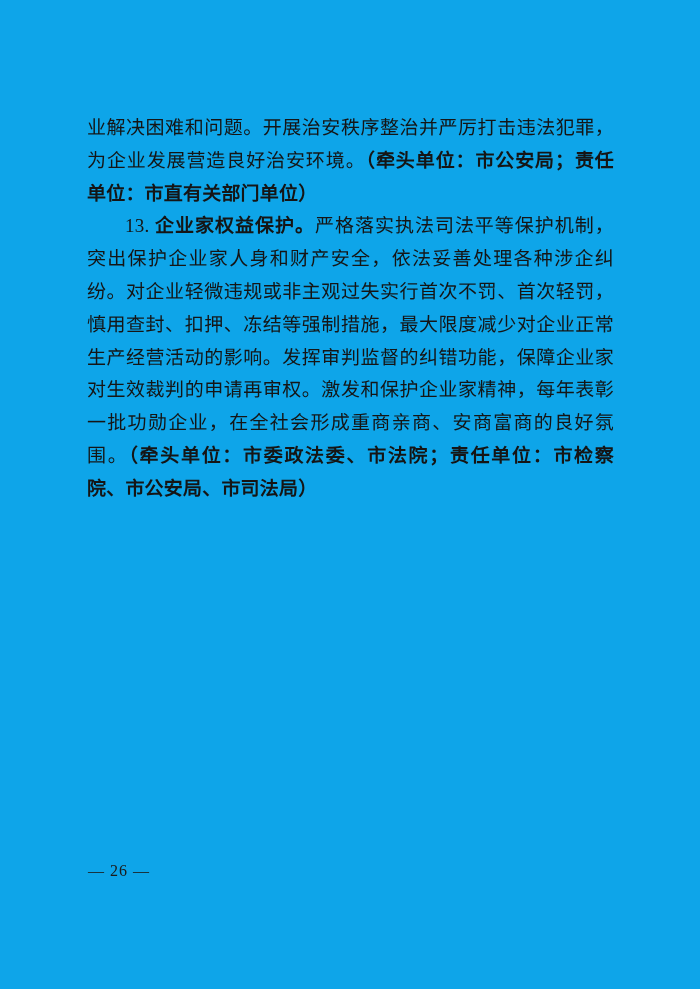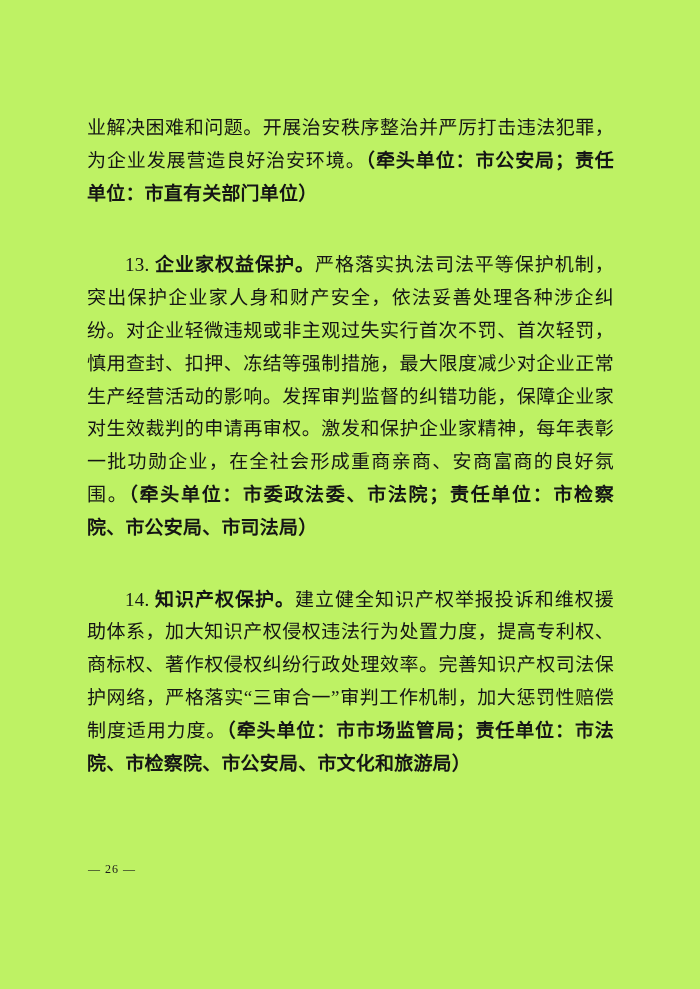--- a/index.html
+++ b/index.html
@@ -11,57 +11,55 @@
     height: 989px;
     background: #ffffff;
     position: relative;
     overflow: hidden;
     font-family: "Liberation Serif", "DejaVu Serif", serif;
     color: #151515;
   }
   .page {
     position: absolute;
     inset: 0;
-    background: #bef264;
+    background: #0ea5e9;
   }
   .content {
     position: absolute;
     left: 87px;
     top: 112px;
     width: 527px;
   }
   .para {
     margin: 0;
     font-size: 19px;
     line-height: 32.8px;
     text-align: justify;
     letter-spacing: 0.2px;
     word-break: break-all;
   }
   .para.indent {
     text-indent: 2em;
-    margin-top: 39px;
   }
   .seg.bold {
     font-weight: 700;
   }
   .footer {
     position: absolute;
     left: 88px;
     top: 862px;
-    font-size: 12px;
+    font-size: 16px;
     letter-spacing: 1px;
     color: #1b1b1b;
   }
 </style>
 </head>
 <body>
 
 <div class="page">
   <main class="content" id="doc-content">
       <p class="para"><span class="seg">业解决困难和问题。开展治安秩序整治并严厉打击违法犯罪，为企业发展营造良好治安环境。</span><span class="seg bold">（牵头单位：市公安局；责任单位：市直有关部门单位）</span></p>
       <p class="para indent"><span class="seg">13. </span><span class="seg bold">企业家权益保护。</span><span class="seg">严格落实执法司法平等保护机制，突出保护企业家人身和财产安全，依法妥善处理各种涉企纠纷。对企业轻微违规或非主观过失实行首次不罚、首次轻罚，慎用查封、扣押、冻结等强制措施，最大限度减少对企业正常生产经营活动的影响。发挥审判监督的纠错功能，保障企业家对生效裁判的申请再审权。激发和保护企业家精神，每年表彰一批功勋企业，在全社会形成重商亲商、安商富商的良好氛围。</span><span class="seg bold">（牵头单位：市委政法委、市法院；责任单位：市检察院、市公安局、市司法局）</span></p>
-      <p class="para indent"><span class="seg">14. </span><span class="seg bold">知识产权保护。</span><span class="seg">建立健全知识产权举报投诉和维权援助体系，加大知识产权侵权违法行为处置力度，提高专利权、商标权、著作权侵权纠纷行政处理效率。完善知识产权司法保护网络，严格落实“三审合一”审判工作机制，加大惩罚性赔偿制度适用力度。</span><span class="seg bold">（牵头单位：市市场监管局；责任单位：市法院、市检察院、市公安局、市文化和旅游局）</span></p>
     </main>
   <div class="footer">
     <span>— 26 —</span>
   </div>
 </div>
 
 </body></html>

